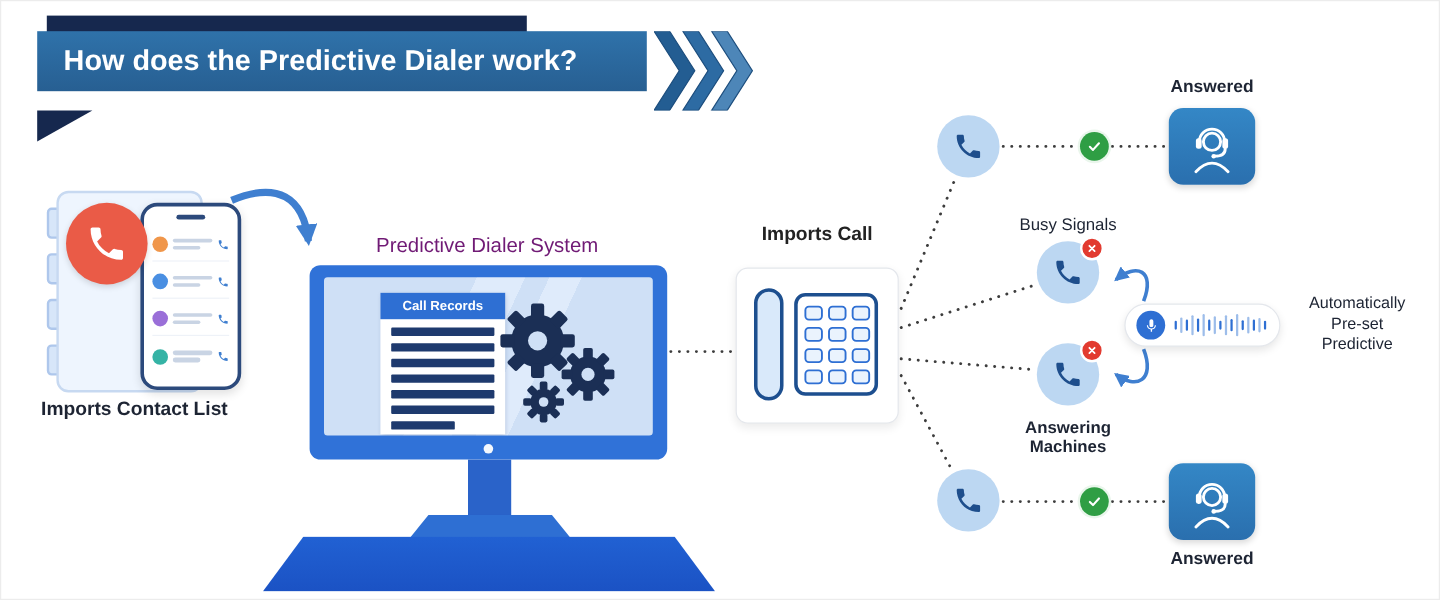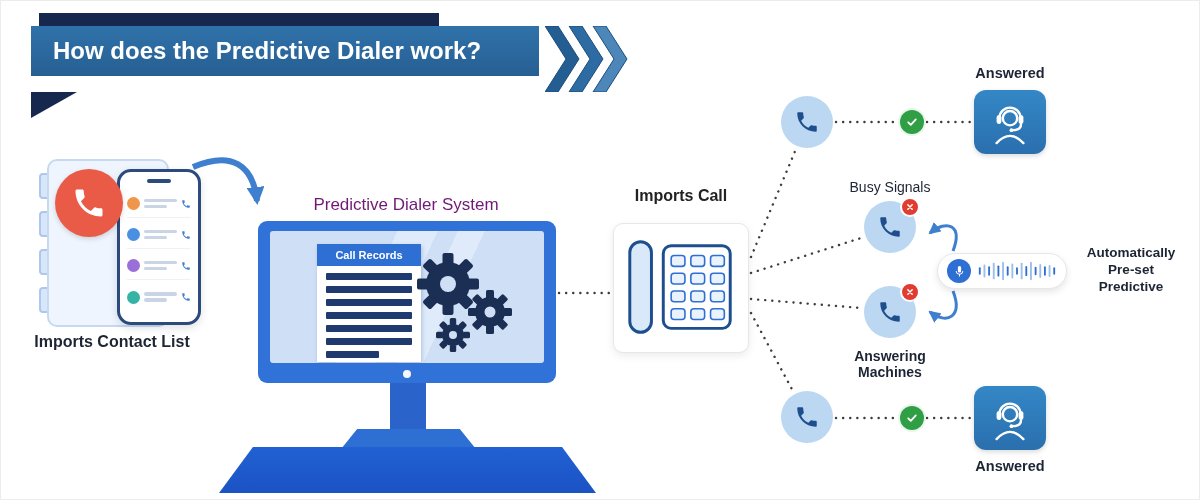--- a/index.html
+++ b/index.html
@@ -52,21 +52,21 @@
 
   
   .phone-node { position:absolute; width:52px; height:52px; background:#bcd7f2; border-radius:50%; display:flex; align-items:center; justify-content:center; z-index:2; }
   .badge { position:absolute; top:-4px; right:-4px; width:20px; height:20px; background:#e23b30; border:2px solid #fff; border-radius:50%; display:flex; align-items:center; justify-content:center; }
   .check-node { position:absolute; width:24px; height:24px; background:#2f9e44; border-radius:50%; display:flex; align-items:center; justify-content:center; z-index:2; box-shadow:0 0 0 2px #eaf6ec; }
   .agent-box { position:absolute; width:72px; height:64px; background:linear-gradient(180deg,#3487c6,#2a6fae); border-radius:12px; display:flex; align-items:center; justify-content:center; z-index:2; box-shadow:0 2px 5px rgba(0,0,0,.15); }
 
   
   .vm-pill { position:absolute; left:936px; top:252px; width:130px; height:36px; background:#fff; border:1px solid #e4e7ec; border-radius:20px; display:flex; align-items:center; gap:6px; padding:0 9px; box-shadow:0 3px 7px rgba(0,0,0,.10); z-index:2; }
   .vm-mic { width:24px; height:24px; background:#2e6fd3; border-radius:50%; display:flex; align-items:center; justify-content:center; flex:0 0 auto; }
-  .vm-text { position:absolute; left:1072px; top:243px; width:116px; text-align:center; color:#1d2433; font-size:13.5px; font-weight:700; line-height:17px; z-index:2; }
+  .vm-text { position:absolute; left:1072px; top:243px; width:116px; text-align:center; color:#1d2433; font-size:13.5px; font-weight:400; line-height:17px; z-index:2; }
 </style>
 </head>
 <body>
 
 <div class="stage">
 
   <svg class="connectors" width="1200" height="500" viewBox="0 0 1200 500">
     <defs>
       <marker id="arr" markerUnits="userSpaceOnUse" markerWidth="12" markerHeight="12" refX="10" refY="6" orient="auto">
         <path d="M0 0 L12 6 L0 12 Z" fill="#3f7fd0"></path>

